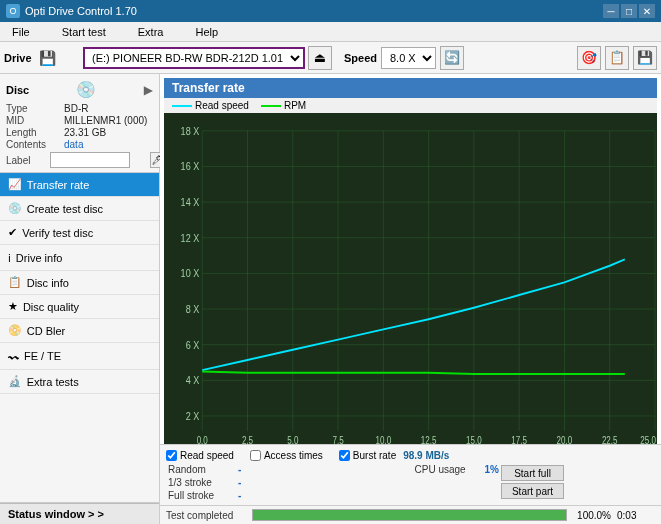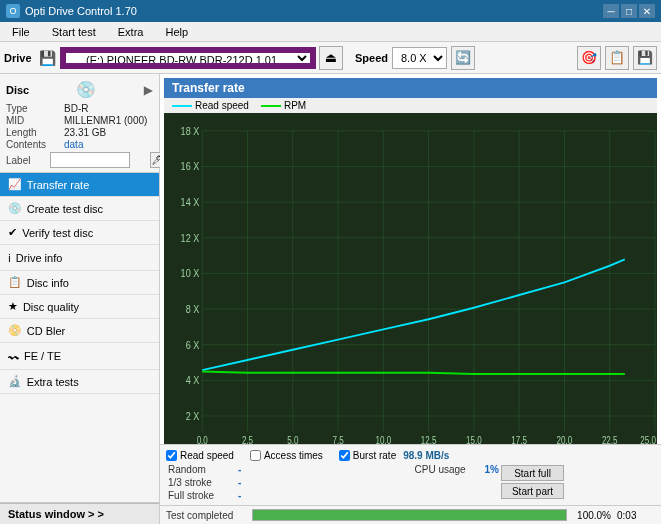--- a/index.html
+++ b/index.html
@@ -22,21 +22,21 @@
     .title-bar-btn { width: 16px; height: 14px; background: #4a7fa8; border: none; color: white; font-size: 10px; cursor: pointer; display: flex; align-items: center; justify-content: center; }
 
     
     .menu-bar {
       background: #f0f0f0;
       height: 20px;
       display: flex;
       align-items: center;
       padding: 0 4px;
       border-bottom: 1px solid #ccc;
-      gap: 6px;
+      gap: 16px;
     }
     .menu-item {
       padding: 2px 8px;
       cursor: pointer;
       font-size: 11px;
     }
 
     
     .toolbar {
       background: #f5f5f5;
@@ -49,24 +49,25 @@
     }
     .toolbar-label { font-size: 11px; font-weight: bold; margin-right: 4px; }
     .drive-select {
       display: flex;
       align-items: center;
       gap: 3px;
     }
     .drive-dropdown {
       height: 22px;
       min-width: 200px;
-      border: 6px solid #701a75;
+      border: 2px solid #701a75;
       background: white;
       font-size: 11px;
-      padding: 0 16px;
+      padding: 0 3px;
+      margin-left: 23px;
     }
     .toolbar-btn {
       height: 24px;
       width: 24px;
       border: 1px solid #aaa;
       background: #f0f0f0;
       cursor: pointer;
       display: flex;
       align-items: center;
       justify-content: center;

